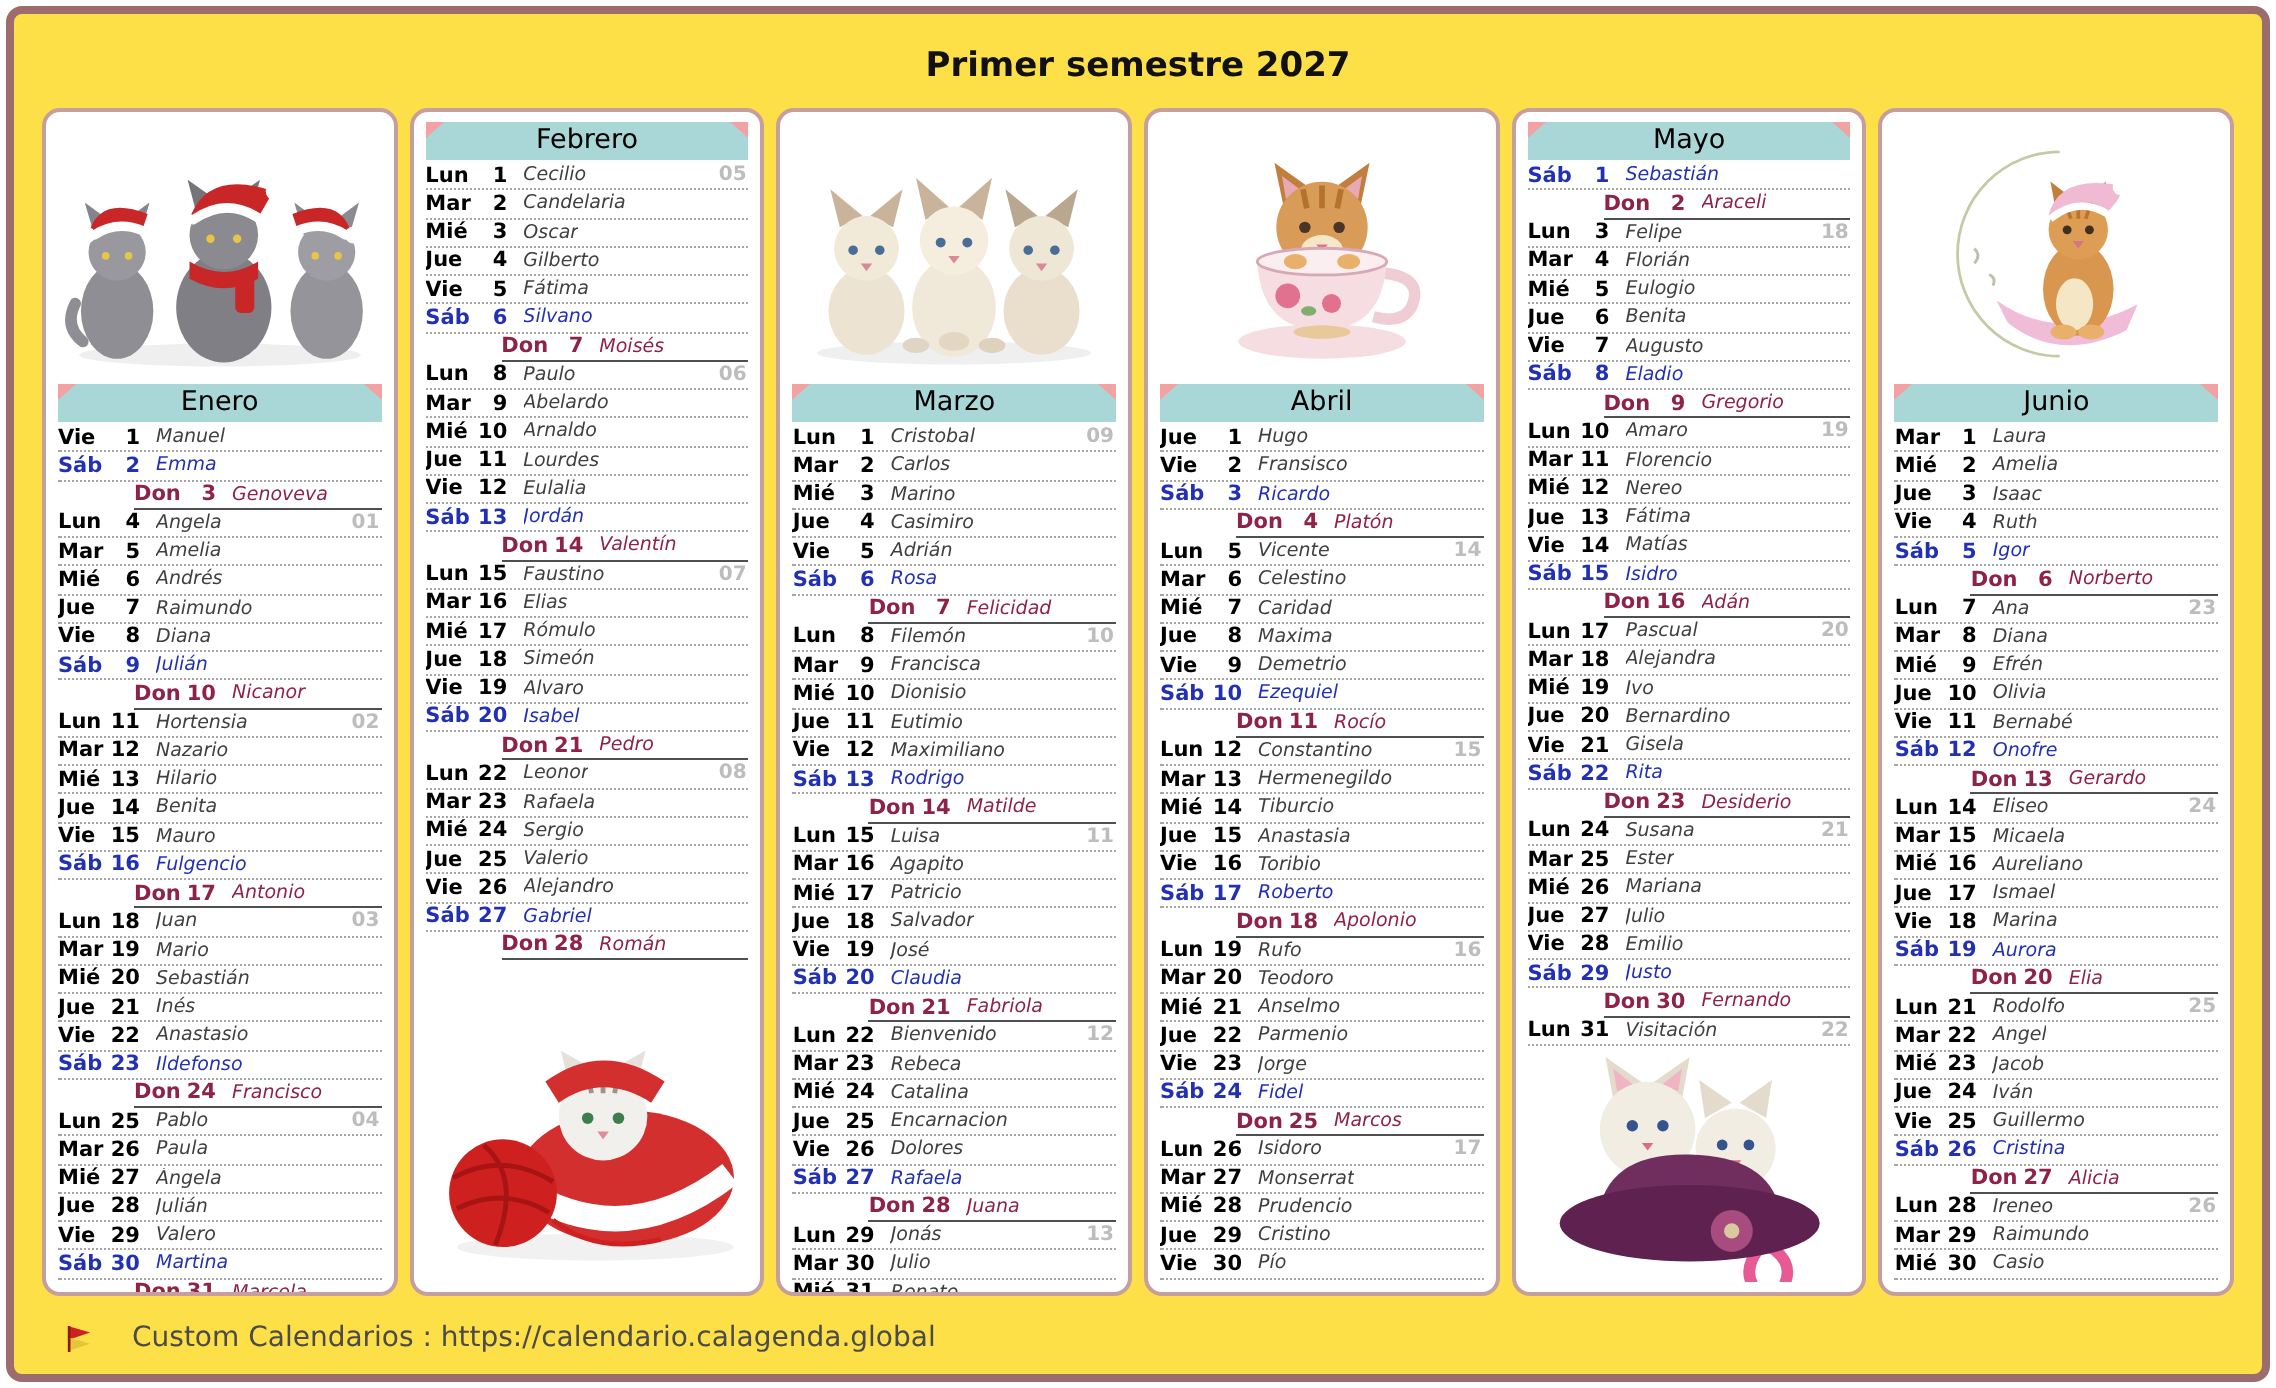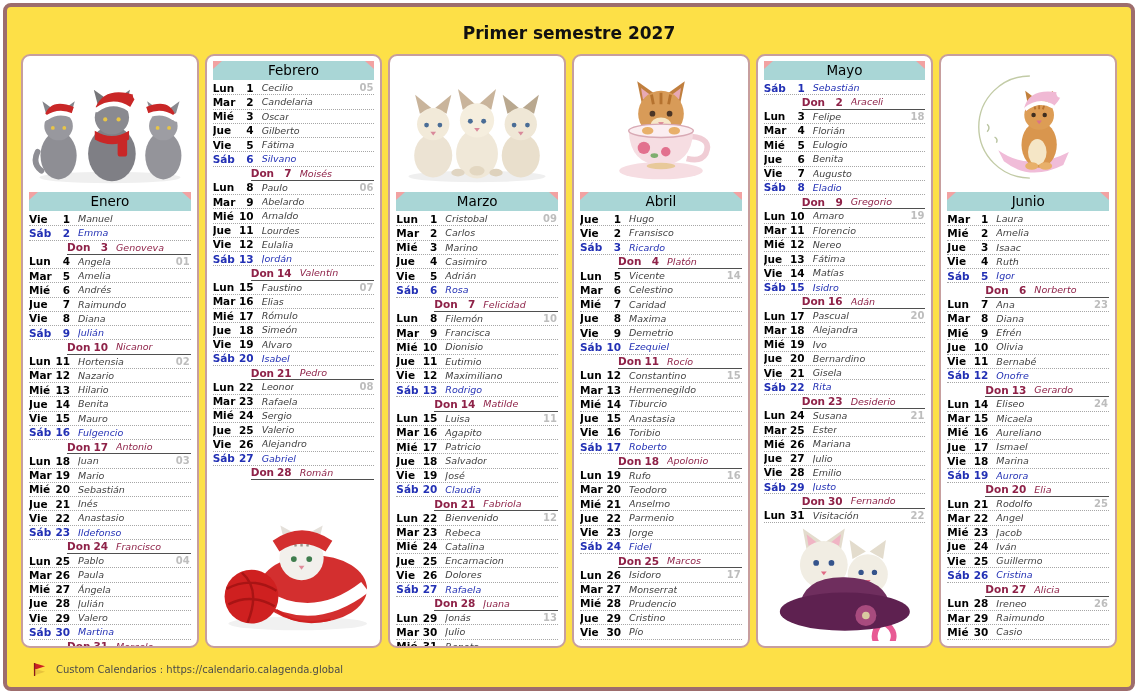--- a/index.html
+++ b/index.html
@@ -23,22 +23,22 @@
     border-top:8px solid var(--pink,#f2a2a2);border-left:9px solid transparent;}
   .row{display:flex;align-items:center;height:14.25px;box-sizing:border-box;
     border-bottom:1px dotted #a6a6a6;overflow:hidden;white-space:nowrap;}
   .row.sun{border-bottom:1.8px solid #4f4f4f;margin-left:38px;}
   .dow{width:26px;font-weight:bold;font-size:10.5px;color:var(--wk,#000);flex:0 0 auto;}
   .num{width:15px;text-align:right;font-weight:bold;font-size:10.5px;color:var(--wk,#000);flex:0 0 auto;}
   .saint{margin-left:8px;font-style:italic;font-size:9.5px;color:var(--saint,#3f3f3f);overflow:hidden;}
   .week{margin-left:auto;font-weight:bold;font-size:10px;color:var(--wknum,#bdbdbd);flex:0 0 auto;padding-right:1px;}
   .row.sat .dow,.row.sat .num,.row.sat .saint{color:var(--sat,#2230b4);}
   .row.sun .dow,.row.sun .num,.row.sun .saint{color:var(--sun,#8e2248);}
-  .footer{position:absolute;left:26px;bottom:10px;display:flex;align-items:center;gap:10px;
-    font-size:10px;color:#4b4b4b;}
+  .footer{position:absolute;left:26px;bottom:10px;display:flex;align-items:center;gap:20px;
+    font-size:14px;color:#4b4b4b;}
 </style>
 </head>
 <body>
 
 <div class="frame">
   <div class="title">Primer semestre 2027</div>
   <div class="panels" id="panels">
       <section class="panel">
         <div class="month-image top-img">
           <svg width="160" height="120" viewBox="0 0 168 124">

